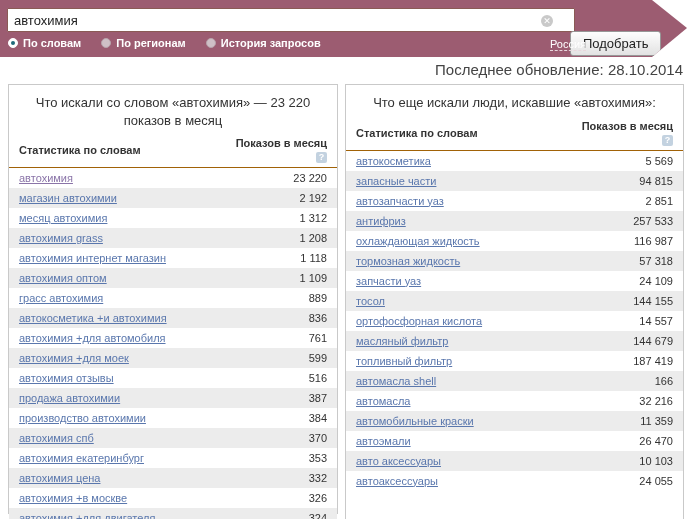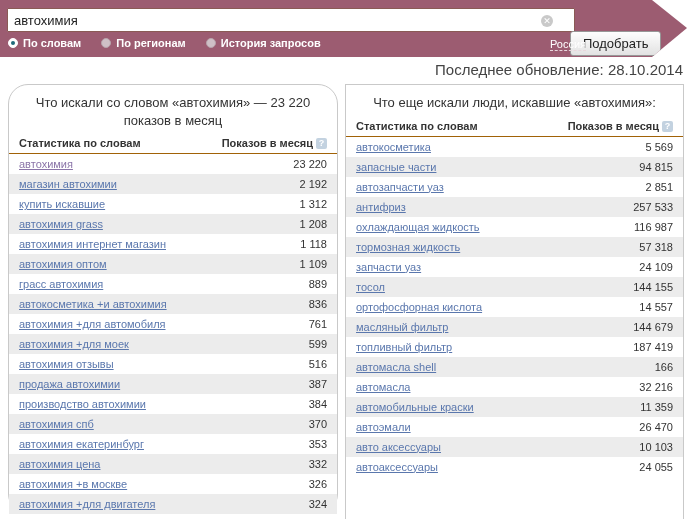--- a/index.html
+++ b/index.html
@@ -55,32 +55,32 @@
   }
   
   .updated{
     position:absolute;top:61px;right:5px;font-size:15px;color:#444;
   }
   
   .panel{
     position:absolute;top:84px;background:#fff;border:1px solid #c9c9c9;
     box-sizing:border-box;
   }
-  .panel-left{left:8px;width:330px;height:430px;border-radius:20px;}
+  .panel-left{left:8px;width:330px;height:430px;}
   .panel-right{left:345px;width:339px;height:440px;}
   .panel-title{
     text-align:center;padding:9px 18px 5px;font-size:13px;color:#333;
     line-height:1.35;
   }
   .cols{
     display:flex;justify-content:space-between;align-items:center;
     padding:3px 10px 4px;font-size:11px;font-weight:bold;color:#333;
     border-bottom:1px solid #a16207;
   }
-  .col-right{display:flex;align-items:flex-end;gap:3px;}
+  .col-right{display:flex;align-items:flex-end;gap:3px;flex-direction:column;}
   .qmark{
     width:11px;height:11px;border-radius:2px;background:#c3d2e0;
     color:#fff;font-size:9px;font-weight:bold;line-height:11px;
     text-align:center;cursor:pointer;
   }
   .rows .row{
     display:flex;justify-content:space-between;align-items:center;
     height:20px;padding:0 10px;font-size:11px;white-space:nowrap;gap:44px;
   }
   .rows .row:nth-child(even){background:#ececec;}
@@ -128,21 +128,21 @@
   <div class="rows">
       <div class="row">
         <a class="phrase visited">автохимия</a>
         <span class="count">23 220</span>
       </div>
       <div class="row">
         <a class="phrase">магазин автохимии</a>
         <span class="count">2 192</span>
       </div>
       <div class="row">
-        <a class="phrase">купить искавшие</a>
+        <a class="phrase">месяц автохимия</a>
         <span class="count">1 312</span>
       </div>
       <div class="row">
         <a class="phrase">автохимия grass</a>
         <span class="count">1 208</span>
       </div>
       <div class="row">
         <a class="phrase">автохимия интернет магазин</a>
         <span class="count">1 118</span>
       </div>

